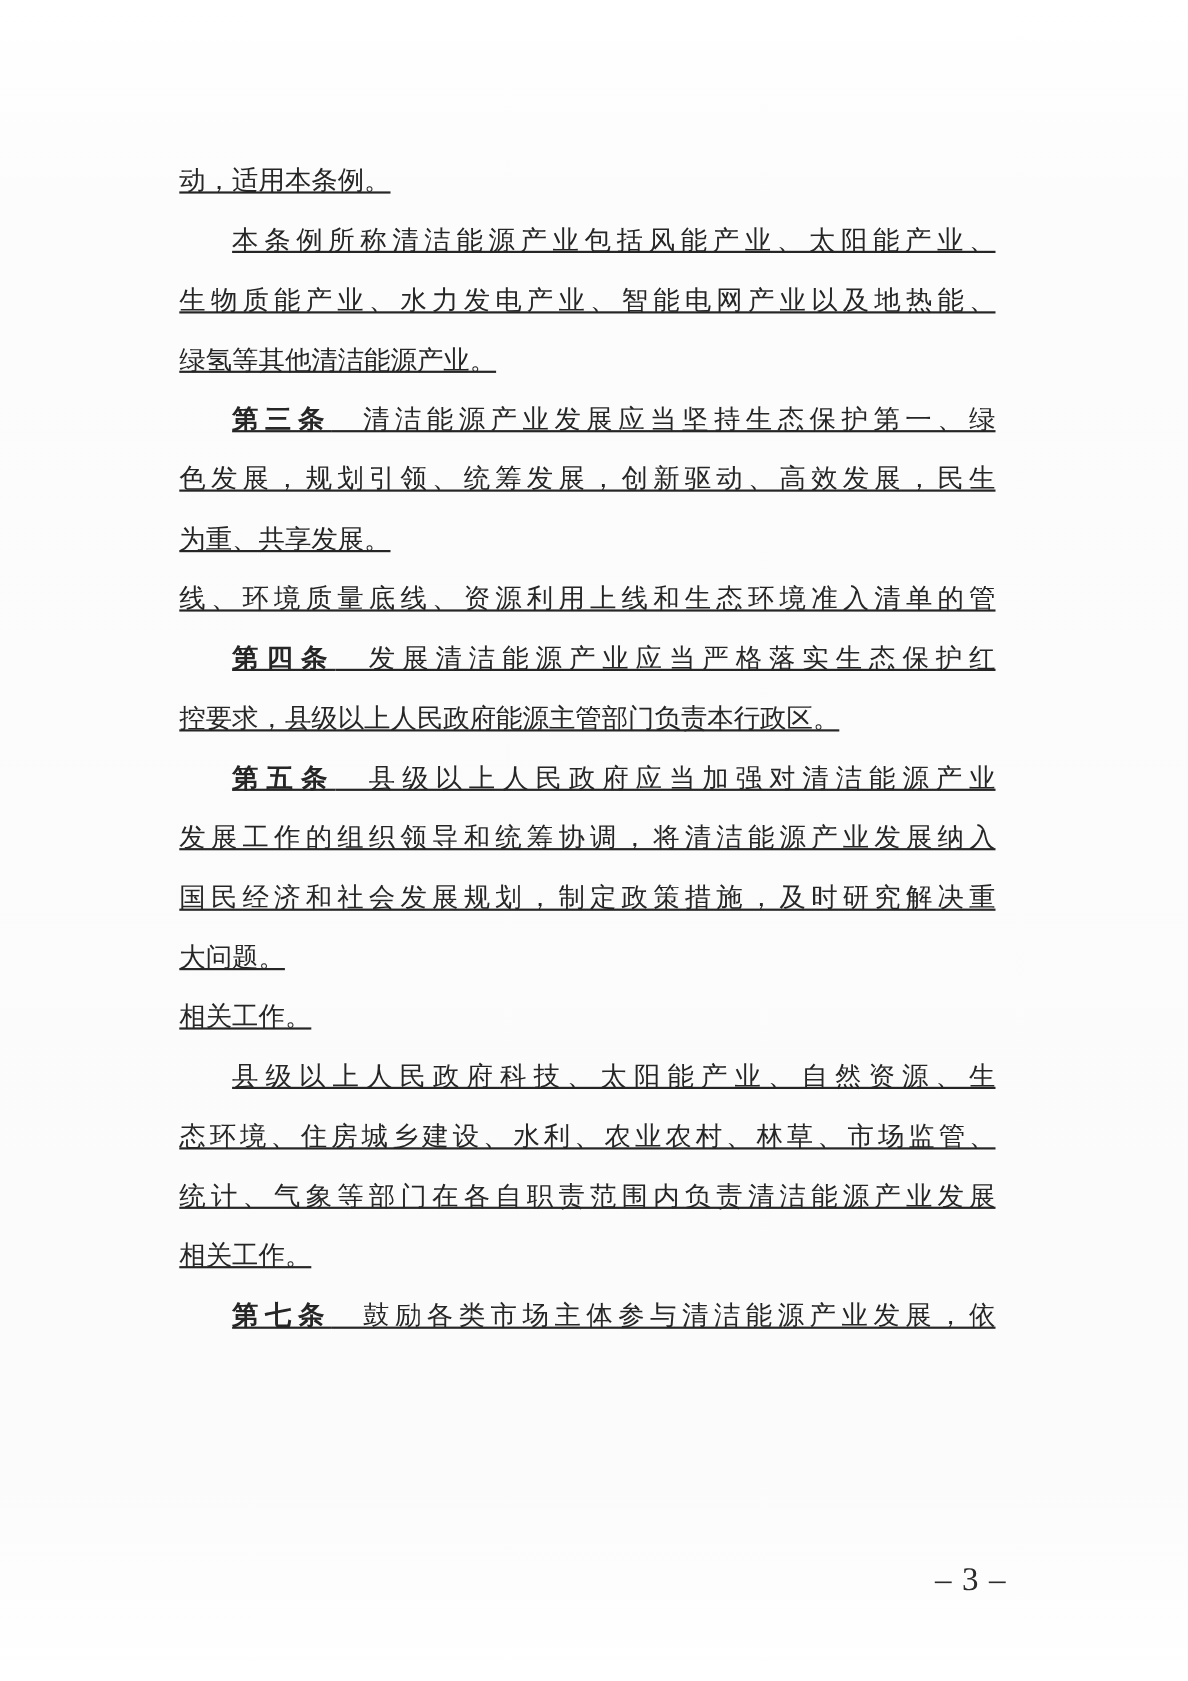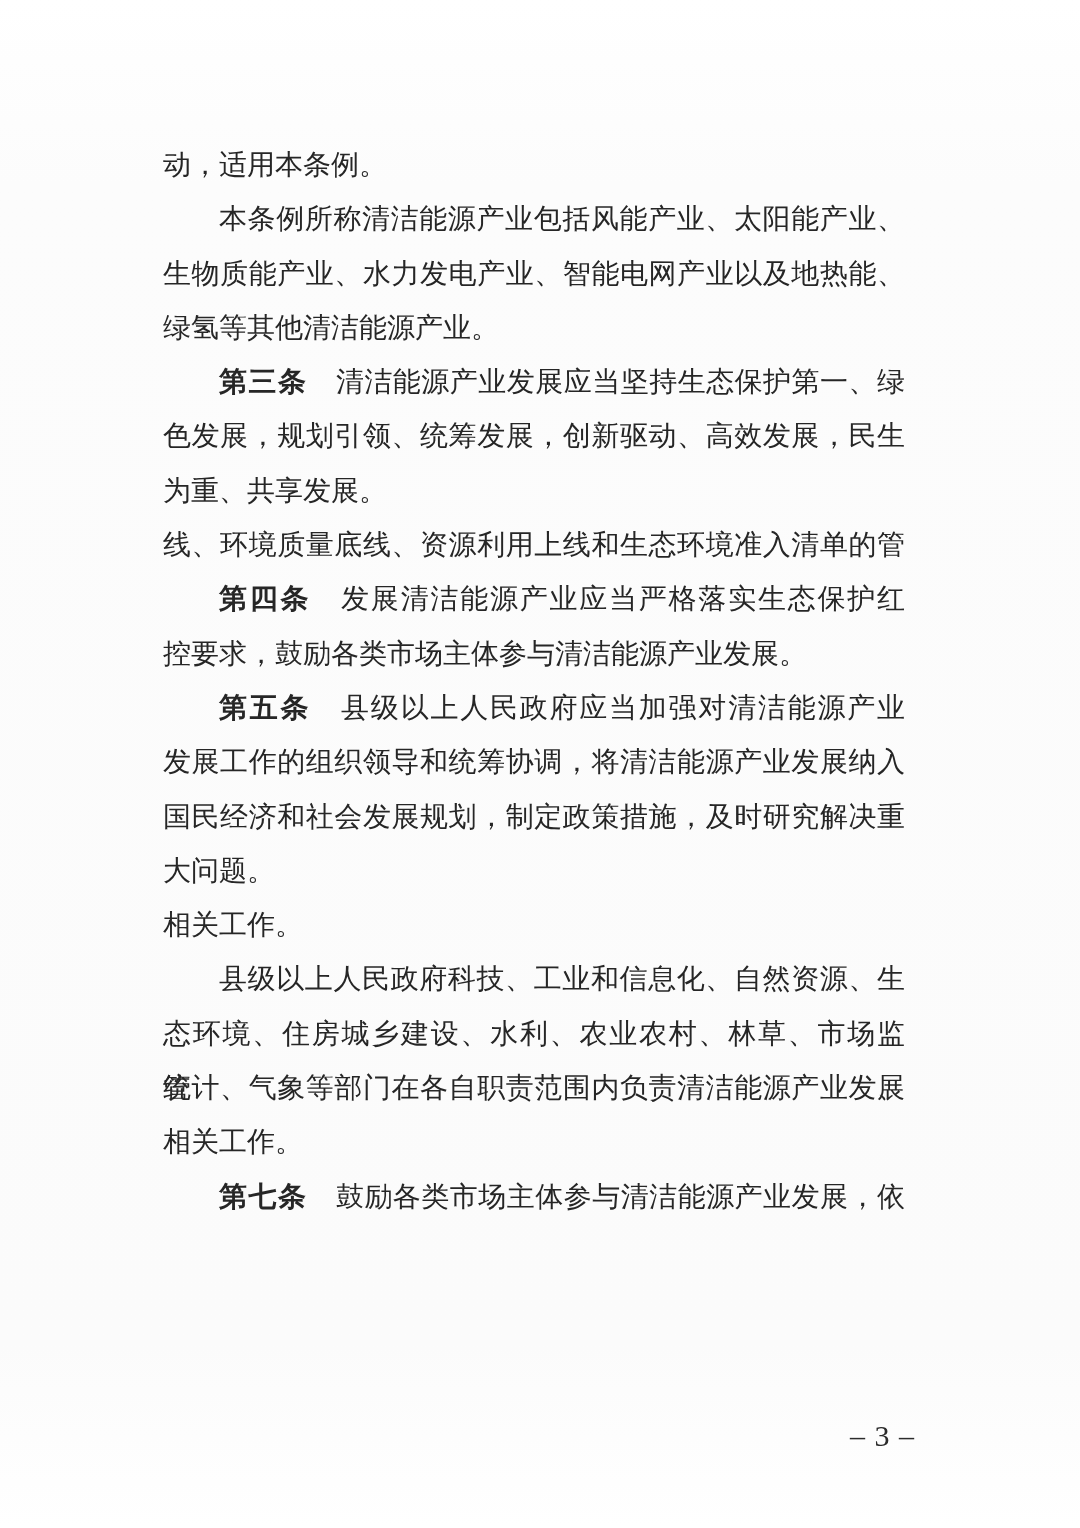--- a/index.html
+++ b/index.html
@@ -22,24 +22,25 @@
   .doc-body {
     position: absolute;
     top: 138px;
     left: 163px;
     width: 742px;
     color: #262626;
   }
   .line {
     height: 54.3px;
     line-height: 54.3px;
-    font-size: 28px;
+    font-size: 24px;
     text-align: justify;
     text-align-last: left;
     white-space: normal;
+    text-decoration: underline;
   }
   .line.full {
     text-align-last: justify;
   }
   .line.indent {
     text-indent: 2em;
   }
   .seg {
     font-weight: 400;
   }
@@ -68,26 +69,26 @@
   <div class="doc-body" style="color: rgb(38, 38, 38);">
       <div class="line"><span class="seg">动，适用本条例。</span></div>
       <div class="line indent full"><span class="seg">本条例所称清洁能源产业包括风能产业、太阳能产业、</span></div>
       <div class="line full"><span class="seg">生物质能产业、水力发电产业、智能电网产业以及地热能、</span></div>
       <div class="line"><span class="seg">绿氢等其他清洁能源产业。</span></div>
       <div class="line indent full"><span class="seg bold">第三条</span><span class="seg">　清洁能源产业发展应当坚持生态保护第一、绿</span></div>
       <div class="line full"><span class="seg">色发展，规划引领、统筹发展，创新驱动、高效发展，民生</span></div>
       <div class="line"><span class="seg">为重、共享发展。</span></div>
       <div class="line full"><span class="seg">线、环境质量底线、资源利用上线和生态环境准入清单的管</span></div>
       <div class="line indent full"><span class="seg bold">第四条</span><span class="seg">　发展清洁能源产业应当严格落实生态保护红</span></div>
-      <div class="line"><span class="seg">控要求，鼓励各类市场主体参与清洁能源产业发展。</span></div>
+      <div class="line"><span class="seg">控要求，县级以上人民政府能源主管部门负责本行政区。</span></div>
       <div class="line indent full"><span class="seg bold">第五条</span><span class="seg">　县级以上人民政府应当加强对清洁能源产业</span></div>
       <div class="line full"><span class="seg">发展工作的组织领导和统筹协调，将清洁能源产业发展纳入</span></div>
       <div class="line full"><span class="seg">国民经济和社会发展规划，制定政策措施，及时研究解决重</span></div>
       <div class="line"><span class="seg">大问题。</span></div>
       <div class="line"><span class="seg">相关工作。</span></div>
-      <div class="line indent full"><span class="seg">县级以上人民政府科技、工业和信息化、自然资源、生</span></div>
+      <div class="line indent full"><span class="seg">县级以上人民政府科技、太阳能产业、自然资源、生</span></div>
       <div class="line full"><span class="seg">态环境、住房城乡建设、水利、农业农村、林草、市场监管、</span></div>
       <div class="line full"><span class="seg">统计、气象等部门在各自职责范围内负责清洁能源产业发展</span></div>
       <div class="line"><span class="seg">相关工作。</span></div>
       <div class="line indent full"><span class="seg bold">第七条</span><span class="seg">　鼓励各类市场主体参与清洁能源产业发展，依</span></div>
     </div>
   <div class="page-number">– 3 –</div>
 </div>
 
 </body></html>

